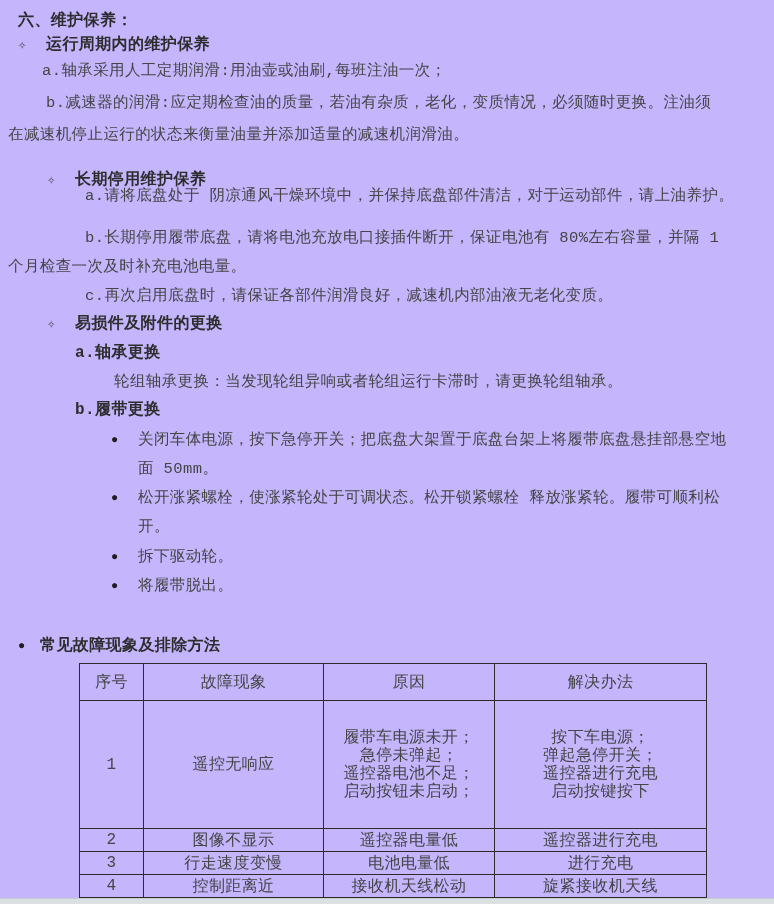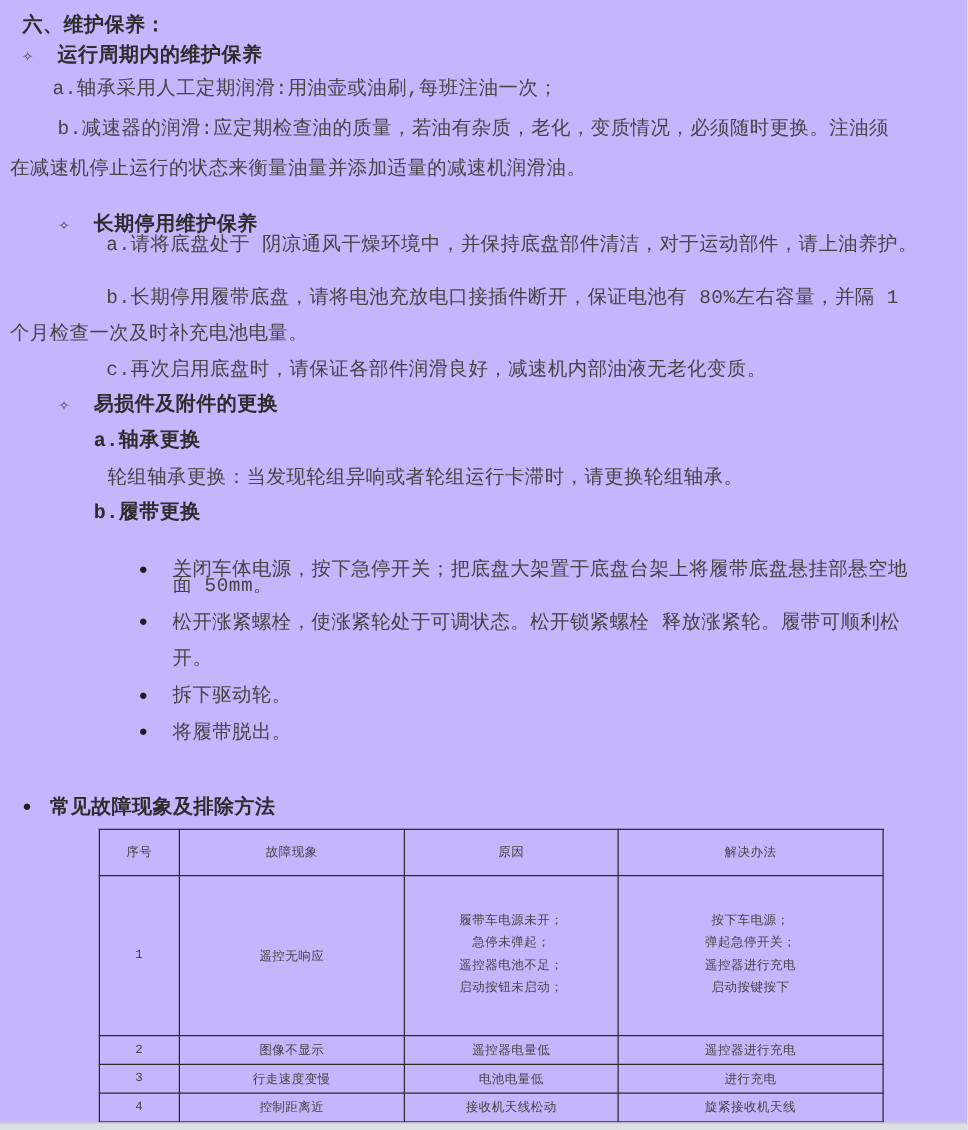--- a/index.html
+++ b/index.html
@@ -42,21 +42,21 @@
     font-size:12px;
     vertical-align:1px;
     color:#1e1e1e;
   }
   table.fault{
     position:absolute;
     left:79px;top:663px;
     width:627px;
     border-collapse:collapse;
     table-layout:fixed;
-    font-size:10px;
+    font-size:16px;
     color:#454545;
     letter-spacing:0.4px;
   }
   table.fault th, table.fault td{
     border:1.5px solid #2c2c2c;
     text-align:center;
     vertical-align:middle;
     font-weight:normal;
     padding:0;
     overflow:hidden;
@@ -98,24 +98,24 @@
   </div>
   <div class="line" style="top:185px;left:85px;">a.请将底盘处于 阴凉通风干燥环境中，并保持底盘部件清洁，对于运动部件，请上油养护。</div>
   <div class="line" style="top:227px;left:85px;">b.长期停用履带底盘，请将电池充放电口接插件断开，保证电池有 80%左右容量，并隔 1</div>
   <div class="line" style="top:256px;left:8px;">个月检查一次及时补充电池电量。</div>
   <div class="line" style="top:285px;left:85px;">c.再次启用底盘时，请保证各部件润滑良好，减速机内部油液无老化变质。</div>
 
   <div class="line" style="top:313px;left:47px;">
     <span class="dia">✧</span><span class="bold">易损件及附件的更换</span>
   </div>
   <div class="line bold" style="top:342px;left:75px;">a.轴承更换</div>
-  <div class="line" style="top:371px;left:86px;">轮组轴承更换：当发现轮组异响或者轮组运行卡滞时，请更换轮组轴承。</div>
+  <div class="line" style="top:371px;left:114px;">轮组轴承更换：当发现轮组异响或者轮组运行卡滞时，请更换轮组轴承。</div>
   <div class="line bold" style="top:399px;left:75px;">b.履带更换</div>
 
-  <div class="line" style="top:445px;left:111px;">
+  <div class="line" style="top:429px;left:111px;">
     <span class="bdot">●</span><span>关闭车体电源，按下急停开关；把底盘大架置于底盘台架上将履带底盘悬挂部悬空地</span>
   </div>
   <div class="line" style="top:458px;left:138px;">面 50mm。</div>
 
   <div class="line" style="top:487px;left:111px;">
     <span class="bdot">●</span><span>松开涨紧螺栓，使涨紧轮处于可调状态。松开锁紧螺栓 释放涨紧轮。履带可顺利松</span>
   </div>
   <div class="line" style="top:516px;left:138px;">开。</div>
 
   <div class="line" style="top:546px;left:111px;">

